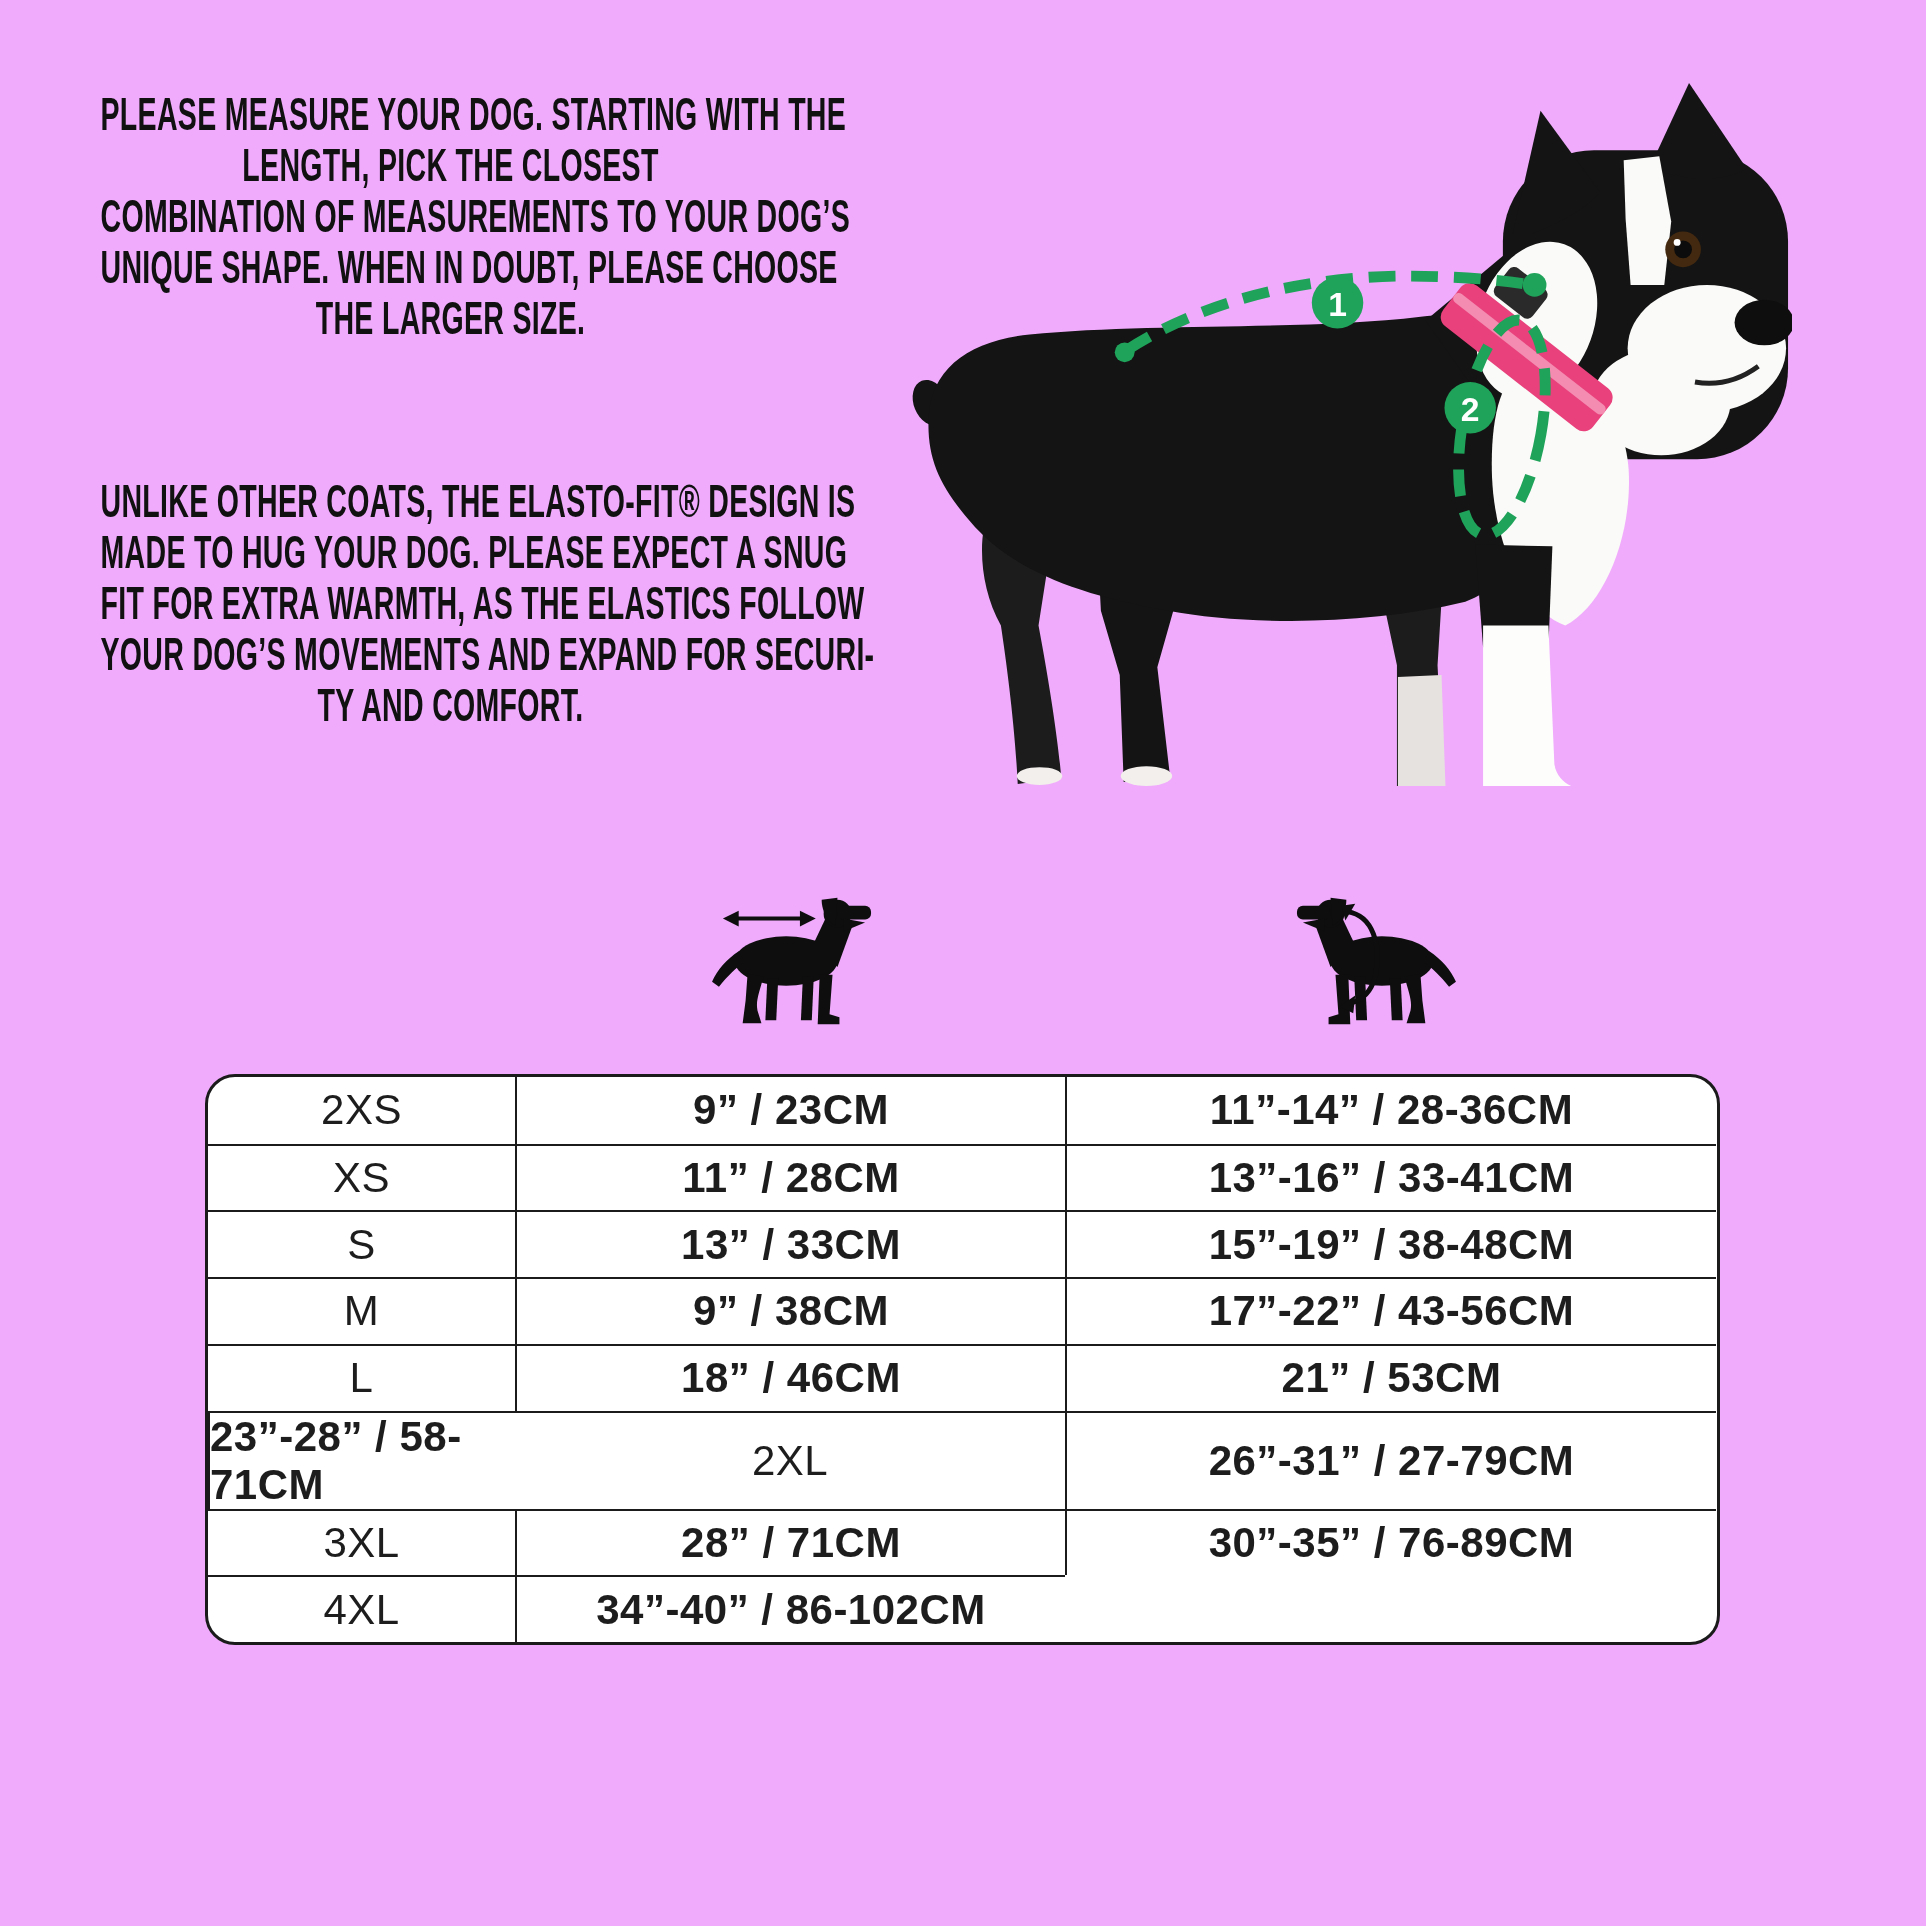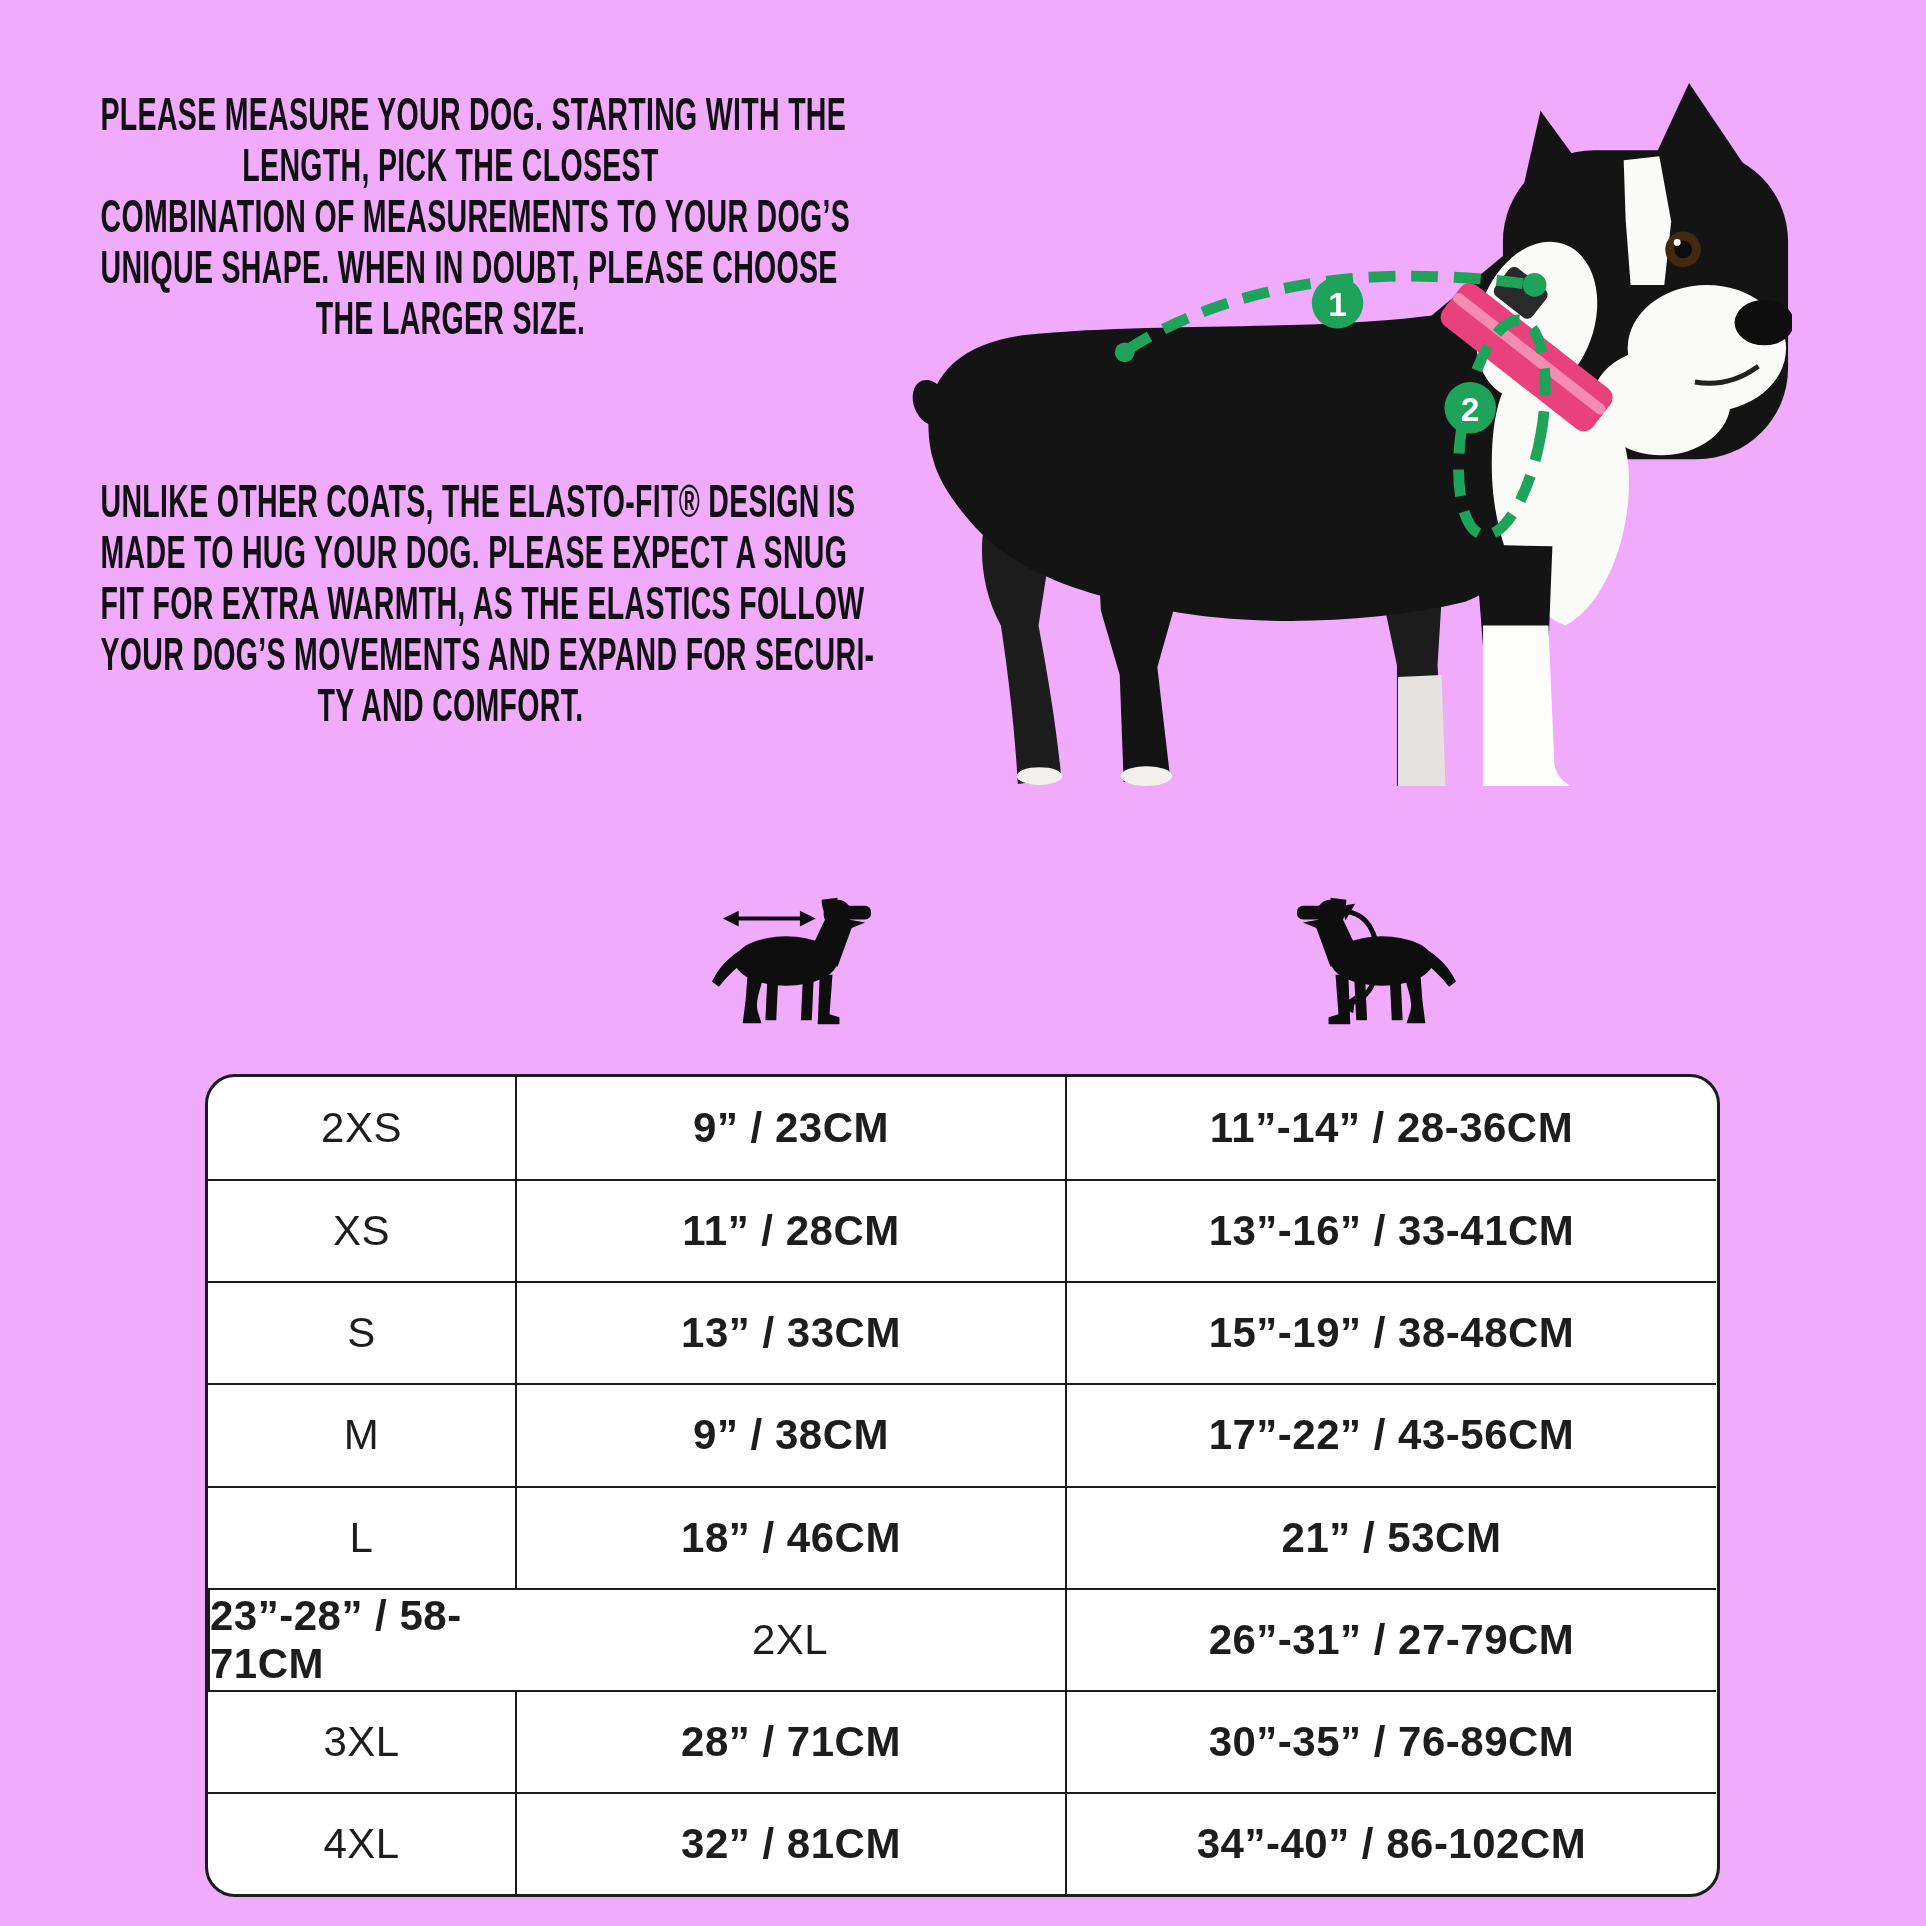--- a/index.html
+++ b/index.html
@@ -17,21 +17,21 @@
   .intro-para{margin:0;}
   .intro-para + .intro-para{margin-top:132px;}
   .intro-line{white-space:nowrap;}
   
   .dog-photo{position:absolute;left:891px;top:71px;width:901px;height:723px;}
   
   .icon-length{position:absolute;left:703px;top:884px;width:183px;height:158px;}
   .icon-girth{position:absolute;left:1282px;top:884px;width:183px;height:158px;}
   
   .size-table{
-    position:absolute;left:205px;top:1074px;width:1515px;height:823px;
+    position:absolute;left:205px;top:1074px;width:1515px;height:571px;
     box-sizing:border-box;border:3px solid #1b1b1b;border-radius:30px;overflow:hidden;
     display:grid;grid-template-columns:307px 550px 651px;grid-auto-rows:1fr;
     background:#fff;
   }
   .cell{
     display:flex;align-items:center;justify-content:center;
     font-size:42px;letter-spacing:0.5px;color:#1d1d1d;box-sizing:border-box;
   }
   .cell.c2,.cell.c3{border-left:2.5px solid #1b1b1b;font-weight:bold;}
   .cell.bt{border-top:2.5px solid #1b1b1b;}
@@ -178,18 +178,17 @@
       <div class="cell c1 bt">L</div>
       <div class="cell c2 bt">18” / 46CM</div>
       <div class="cell c2 bt">21” / 53CM</div>
       <div class="cell c3 bt">23”-28” / 58-71CM</div>
       <div class="cell c1 bt">2XL</div>
       <div class="cell c3 bt">26”-31” / 27-79CM</div>
       <div class="cell c1 bt">3XL</div>
       <div class="cell c2 bt">28” / 71CM</div>
       <div class="cell c3 bt">30”-35” / 76-89CM</div>
       <div class="cell c1 bt">4XL</div>
-      <div class="cell c2 bt">32” / 81CM</div>
       <div class="cell c3 bt">34”-40” / 86-102CM</div>
     </div>
 
 </div>
 
 
 </body></html>

